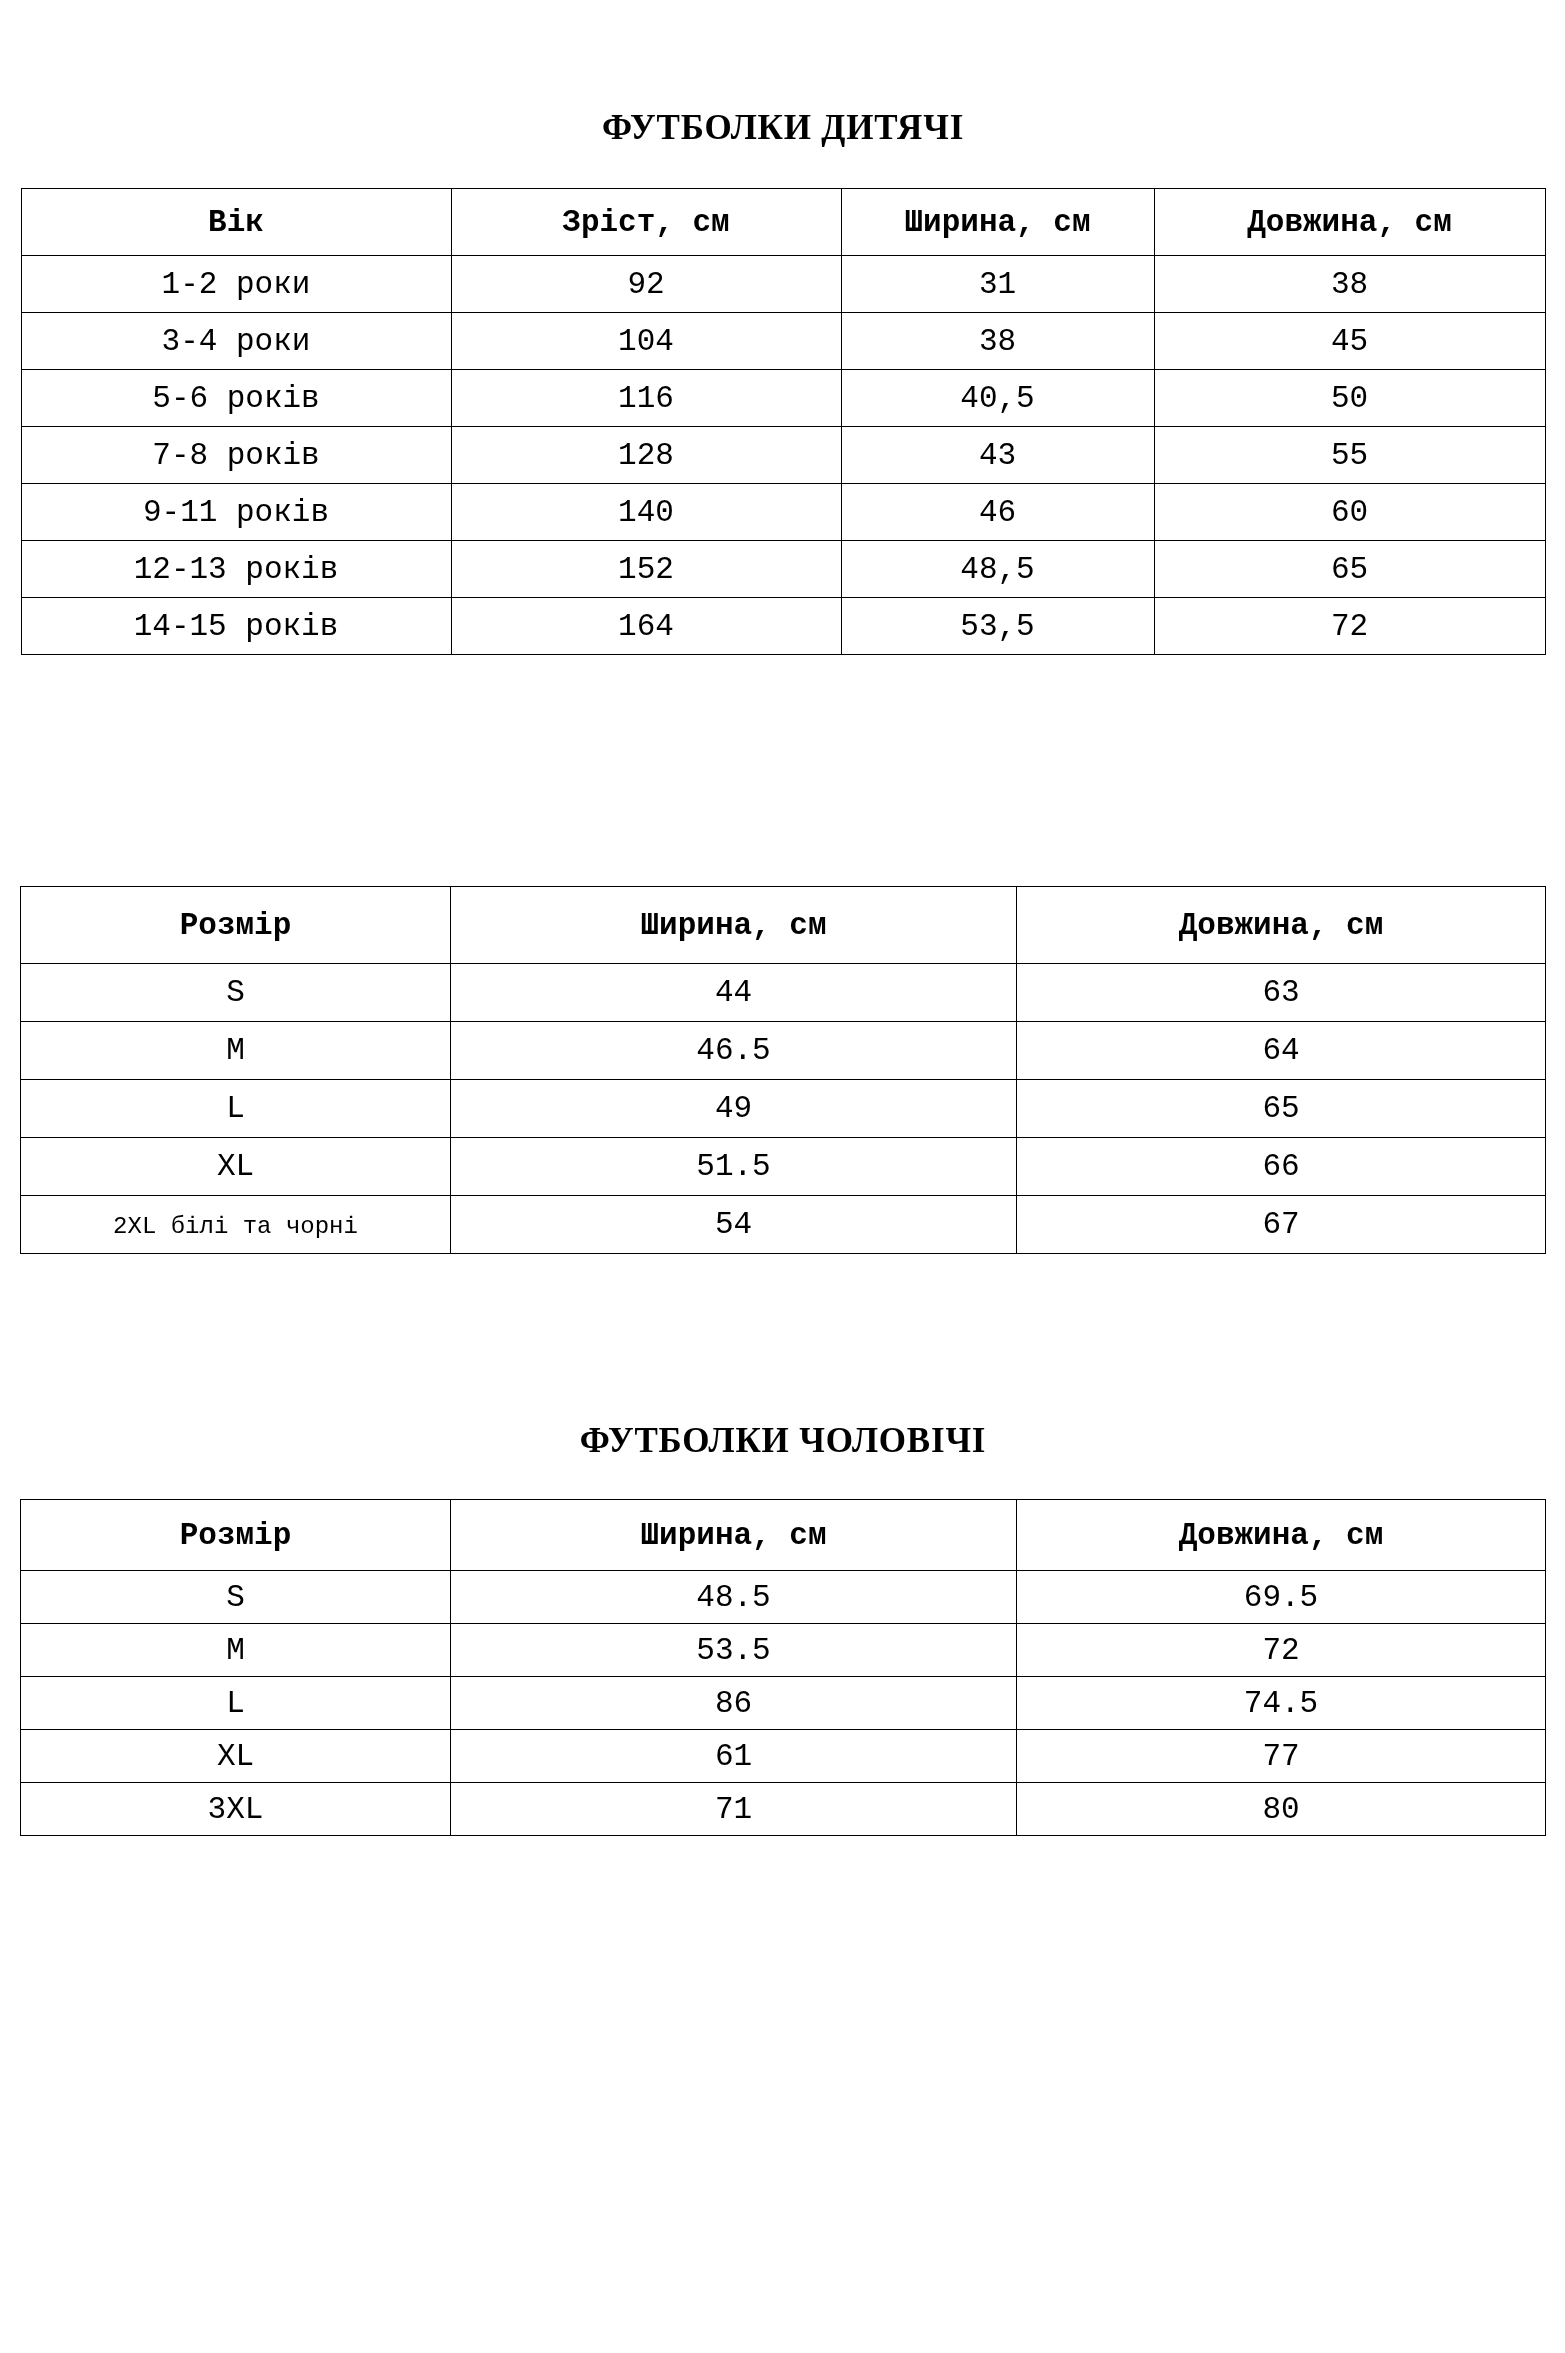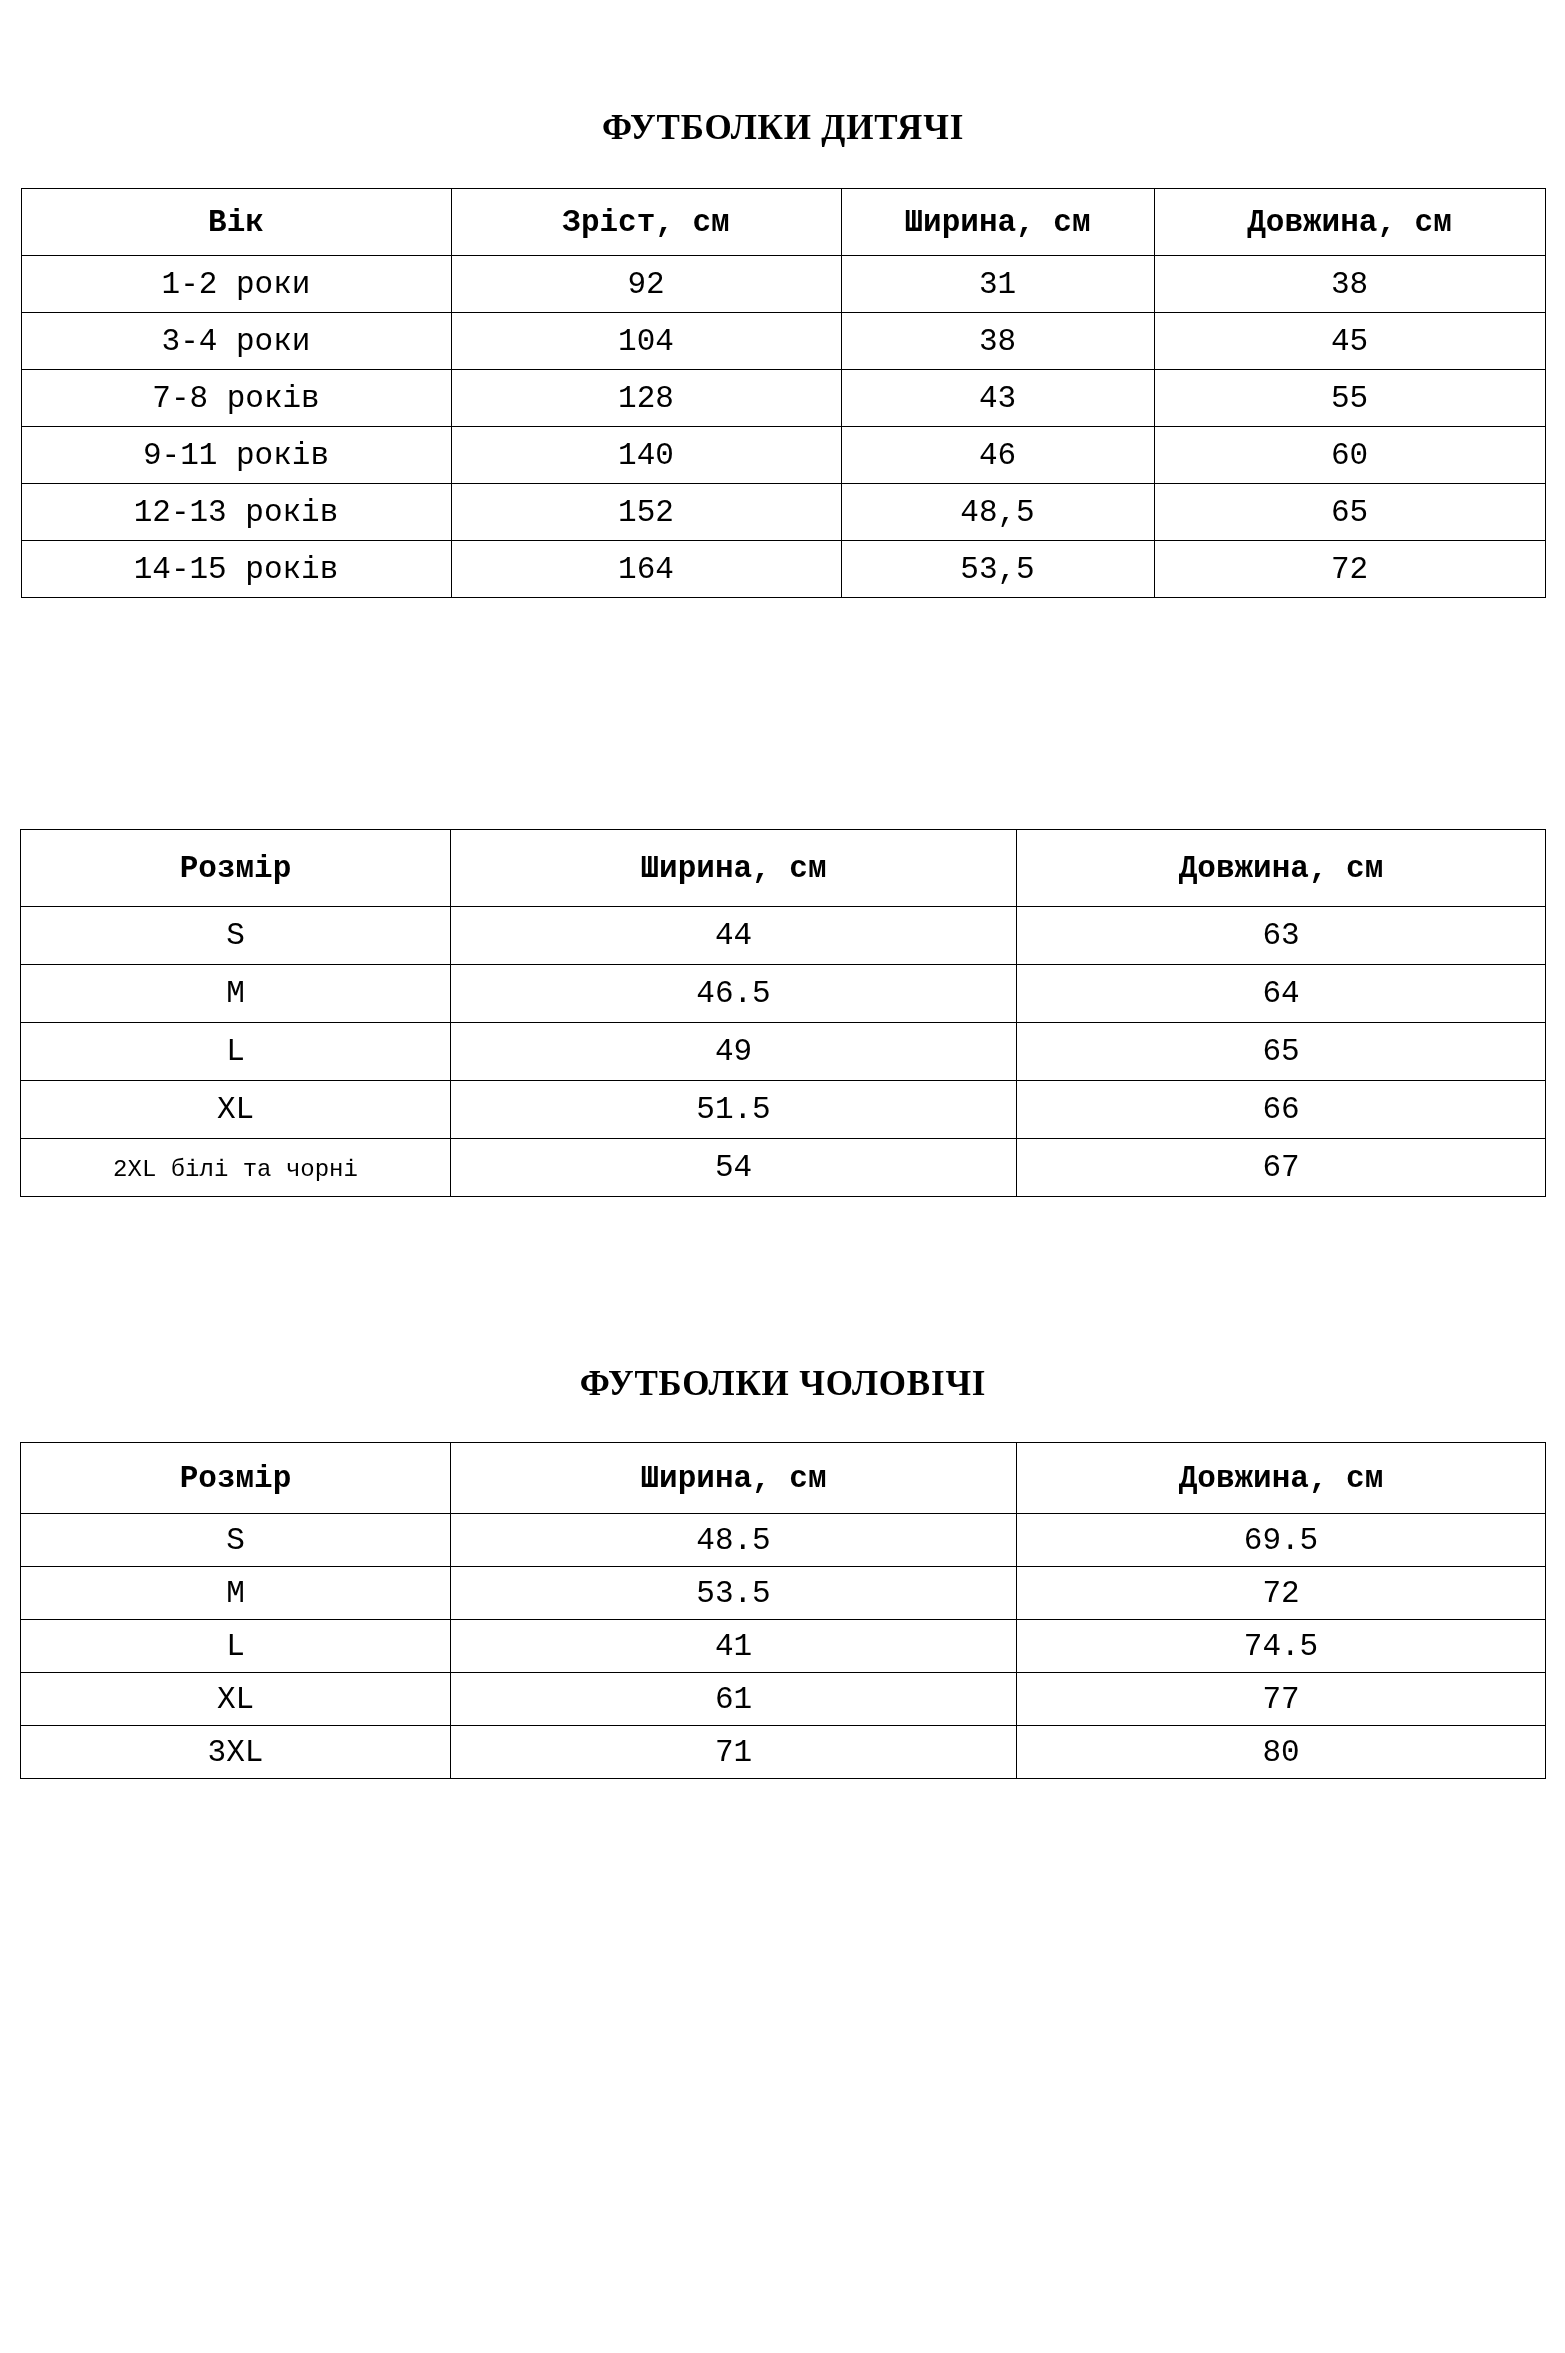--- a/index.html
+++ b/index.html
@@ -122,20 +122,26 @@
             <td>31</td>
             <td>38</td>
           </tr>
           <tr>
             <td>3-4 роки</td>
             <td>104</td>
             <td>38</td>
             <td>45</td>
           </tr>
           <tr>
+            <td>5-6 років</td>
+            <td>116</td>
+            <td>40,5</td>
+            <td>50</td>
+          </tr>
+          <tr>
             <td>7-8 років</td>
             <td>128</td>
             <td>43</td>
             <td>55</td>
           </tr>
           <tr>
             <td>9-11 років</td>
             <td>140</td>
             <td>46</td>
             <td>60</td>
@@ -227,21 +233,21 @@
             <td>48.5</td>
             <td>69.5</td>
           </tr>
           <tr>
             <td>M</td>
             <td>53.5</td>
             <td>72</td>
           </tr>
           <tr>
             <td>L</td>
-            <td>41</td>
+            <td>86</td>
             <td>74.5</td>
           </tr>
           <tr>
             <td>XL</td>
             <td>61</td>
             <td>77</td>
           </tr>
           <tr>
             <td>3XL</td>
             <td>71</td>

